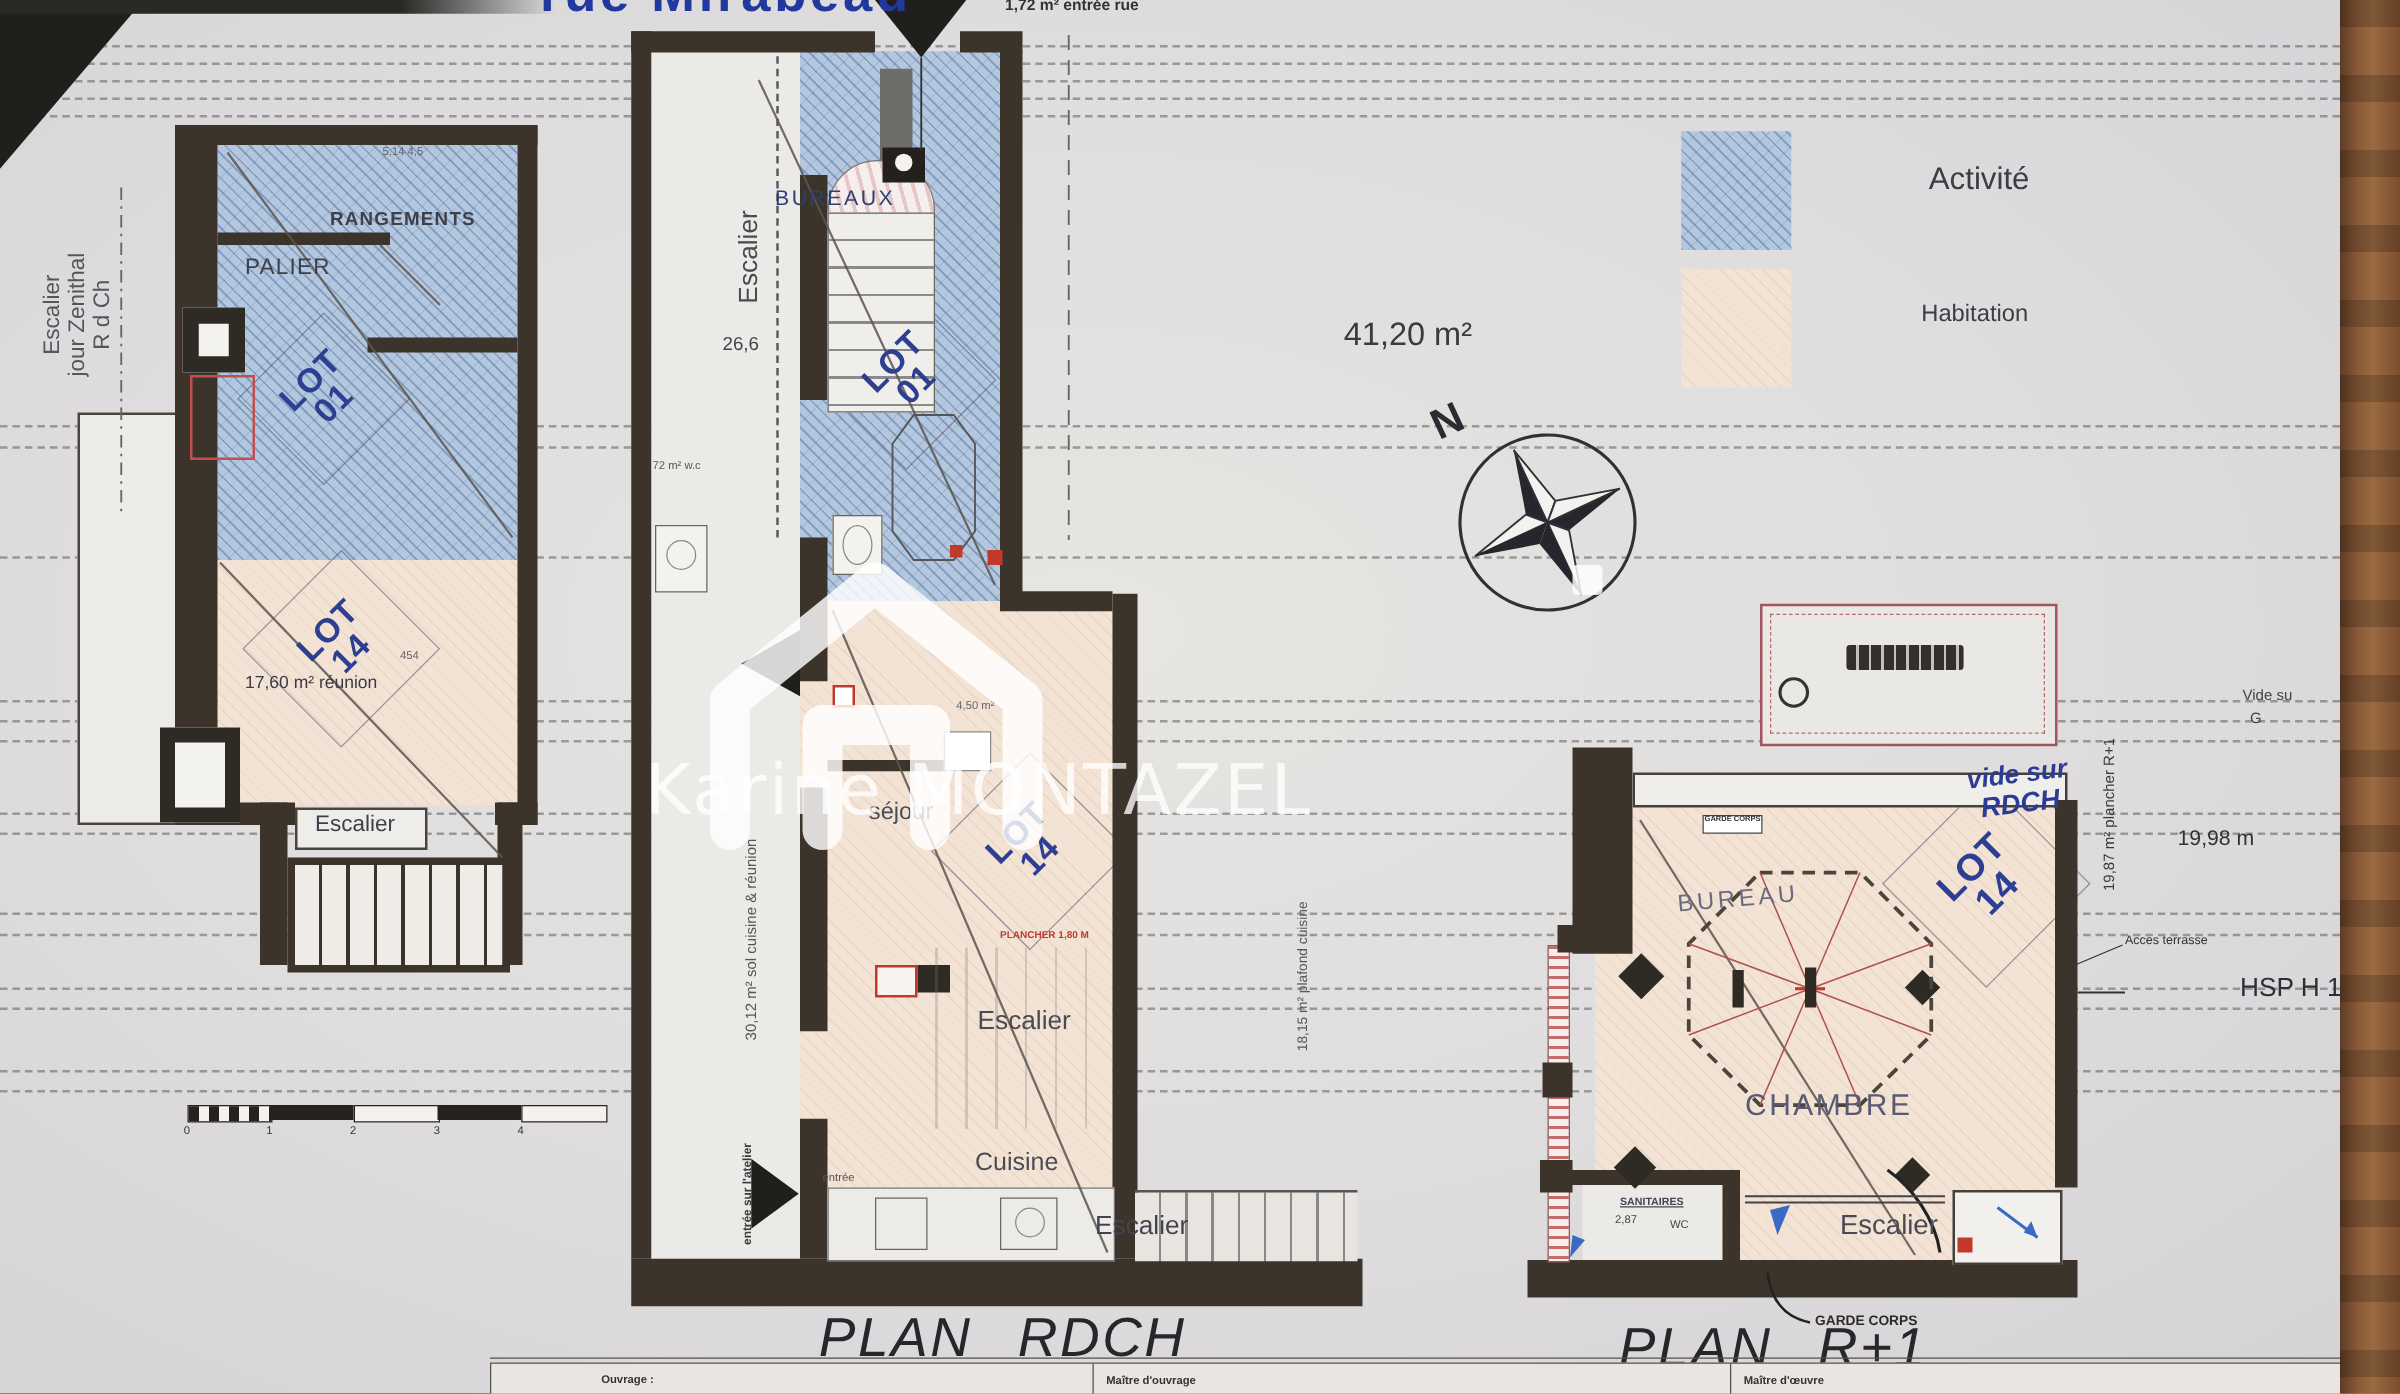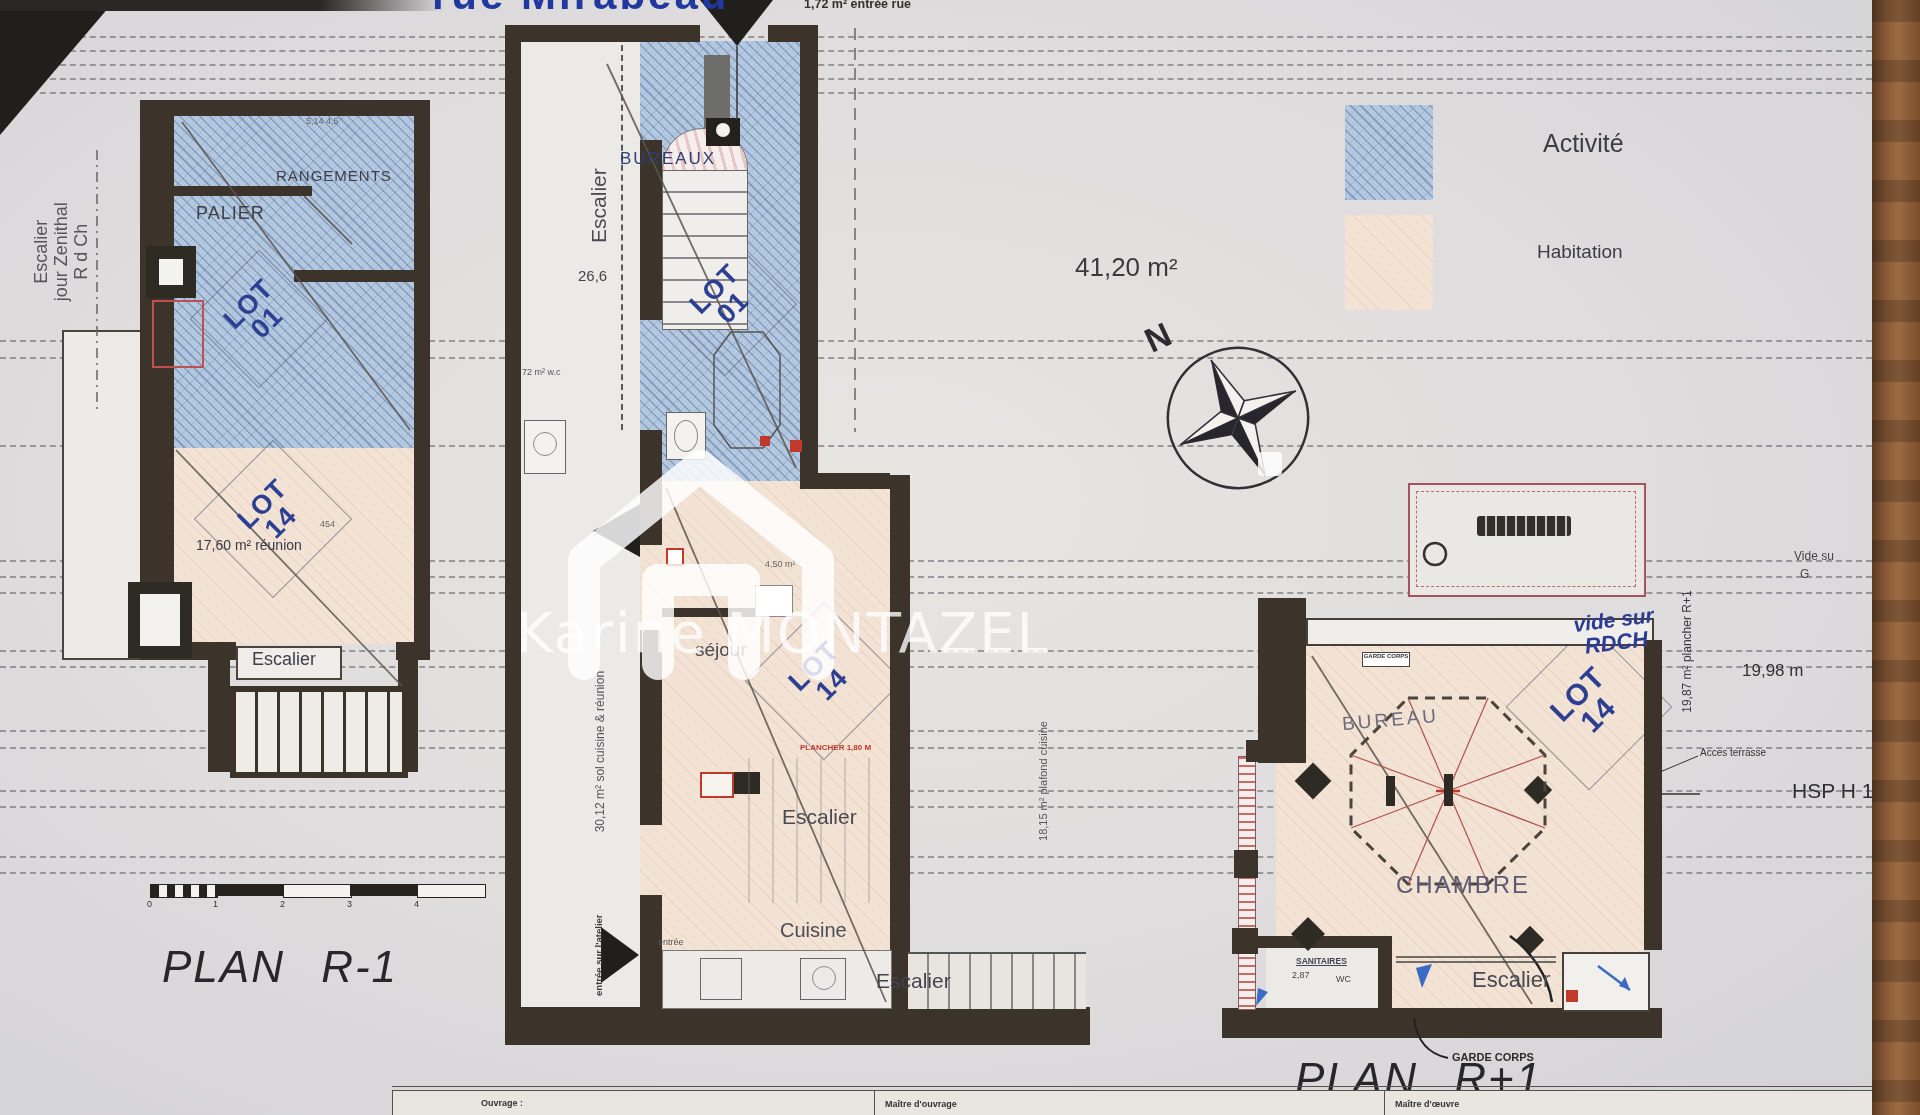--- a/index.html
+++ b/index.html
@@ -76,21 +76,21 @@
   <div class="wall" style="left:398px;top:642px;width:20px;height:130px"></div>
 
   <div class="furn" style="left:62px;top:330px;width:78px;height:326px;background:#ecebe8;border:2px solid #4a443c;z-index:9"></div>
   <div class="furn" style="left:146px;top:246px;width:24px;height:26px;background:#f4f2ee;border:13px solid #2e2a24"></div>
   <div class="furn" style="left:152px;top:300px;width:48px;height:64px;border:2px solid #c05050"></div>
   <div class="furn" style="left:128px;top:582px;width:40px;height:52px;background:#f4f2ee;border:12px solid #2e2a24"></div>
   <div class="furn" style="left:236px;top:646px;width:102px;height:30px;background:#efede9;border:2px solid #4a443c;z-index:17"></div>
   <div class="furn" style="left:230px;top:686px;width:166px;height:80px;border:6px solid #3c342b;background:repeating-linear-gradient(90deg,#efece8 0 19px,#3c342b 19px 22px)"></div>
 
   <div class="lbl" style="left:306px;top:117px;font-size:9px;color:#666;">5,14  4,5</div>
-  <div class="lbl" style="left:276px;top:168px;font-size:15px;letter-spacing:1px;color:#3f3f4a;">RANGEMENTS</div>
+  <div class="lbl" style="left:264px;top:168px;font-size:15px;letter-spacing:1px;color:#3f3f4a;font-weight:bold;">RANGEMENTS</div>
   <div class="lbl" style="left:196px;top:204px;font-size:18px;letter-spacing:1px;color:#3f3f4a;">PALIER</div>
   <div class="diamond" style="left:210px;top:270px;width:96px;height:96px"></div>
   <div class="lot" style="left:213px;top:288px">
     <div>LOT</div>
     <div>01</div>
   </div>
   <div class="lbl" style="left:320px;top:520px;font-size:9px;color:#666;">454</div>
   <div class="diamond" style="left:217px;top:463px;width:110px;height:110px"></div>
   <div class="lot" style="left:227px;top:488px">
     <div>LOT</div>
@@ -109,21 +109,20 @@
   <div class="furn" style="left:216px;top:884px;width:67px;height:12px;background:#26221e"></div>
   <div class="furn" style="left:283px;top:884px;width:67px;height:12px;background:#f4f2ee;border:1.5px solid #26221e"></div>
   <div class="furn" style="left:350px;top:884px;width:67px;height:12px;background:#26221e"></div>
   <div class="furn" style="left:417px;top:884px;width:67px;height:12px;background:#f4f2ee;border:1.5px solid #26221e"></div>
   <div class="lbl" style="left:147px;top:900px;font-size:9px;color:#333;">0</div>
   <div class="lbl" style="left:213px;top:900px;font-size:9px;color:#333;">1</div>
   <div class="lbl" style="left:280px;top:900px;font-size:9px;color:#333;">2</div>
   <div class="lbl" style="left:347px;top:900px;font-size:9px;color:#333;">3</div>
   <div class="lbl" style="left:414px;top:900px;font-size:9px;color:#333;">4</div>
 
-  <div class="title" style="left:162px;top:942px;">PLAN R-1</div>
 
   <div class="a" style="left:521px;top:41px;width:119px;height:966px;background:#eceae7;z-index:10"></div>
   <div class="a fill-act" style="left:640px;top:41px;width:160px;height:440px;z-index:10"></div>
   <div class="a fill-hab" style="left:640px;top:481px;width:250px;height:526px;z-index:10"></div>
 
   <div class="wall" style="left:505px;top:25px;width:195px;height:17px"></div>
   <div class="wall" style="left:768px;top:25px;width:50px;height:17px"></div>
   <div class="wall" style="left:505px;top:25px;width:16px;height:982px"></div>
   <div class="wall" style="left:800px;top:41px;width:18px;height:440px"></div>
   <div class="wall" style="left:800px;top:473px;width:90px;height:16px"></div>
@@ -179,20 +178,21 @@
   <div class="lbl" style="left:782px;top:806px;font-size:21px;color:#4a4a52;">Escalier</div>
   <div class="lbl" style="left:780px;top:920px;font-size:20px;color:#4c4c55;">Cuisine</div>
   <div class="lbl" style="left:658px;top:938px;font-size:9px;color:#555;">entrée</div>
   <div class="lbl" style="left:876px;top:970px;font-size:21px;color:#44444e;">Escalier</div>
   <div class="vlbl" style="left:476px;top:745px;width:250px;font-size:12px;">
     <div>30,12 m² sol cuisine &amp; réunion</div>
   </div>
   <div class="vlbl" style="left:551px;top:950px;width:96px;font-size:9.5px;font-weight:bold;color:#3a3a3e;">
     <div>entrée sur l'atelier</div>
   </div>
+  <div class="title" style="left:655px;top:1046px;">PLAN RDCH</div>
 
   <div class="furn" style="left:1408px;top:483px;width:234px;height:110px;background:#eae8e4;border:2px solid #a5535c;z-index:12"></div>
   <div class="furn" style="left:1416px;top:491px;width:218px;height:94px;border:1.5px dashed #bb6a6a;z-index:13"></div>
   <div class="furn" style="left:1477px;top:516px;width:94px;height:20px;background:#33302c;border-radius:3px;background-image:repeating-linear-gradient(90deg,transparent 0 8px,rgba(255,255,255,.7) 8px 10px);z-index:14"></div>
 
   <div class="a fill-hab" style="left:1276px;top:642px;width:368px;height:366px;z-index:10"></div>
   <div class="wall" style="left:1258px;top:598px;width:48px;height:165px"></div>
   <div class="furn" style="left:1306px;top:618px;width:344px;height:24px;background:#f0eeea;border:2px solid #454039;z-index:15"></div>
   <div class="wall" style="left:1644px;top:640px;width:18px;height:310px"></div>
   <div class="wall" style="left:1222px;top:1008px;width:440px;height:30px"></div>

